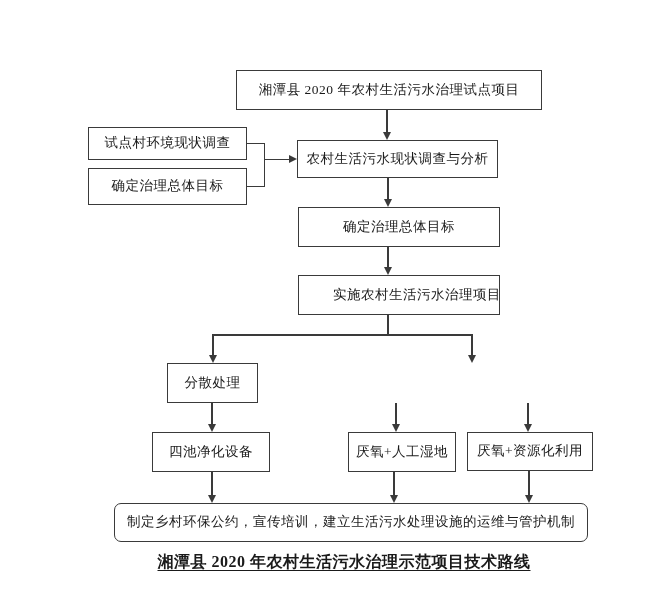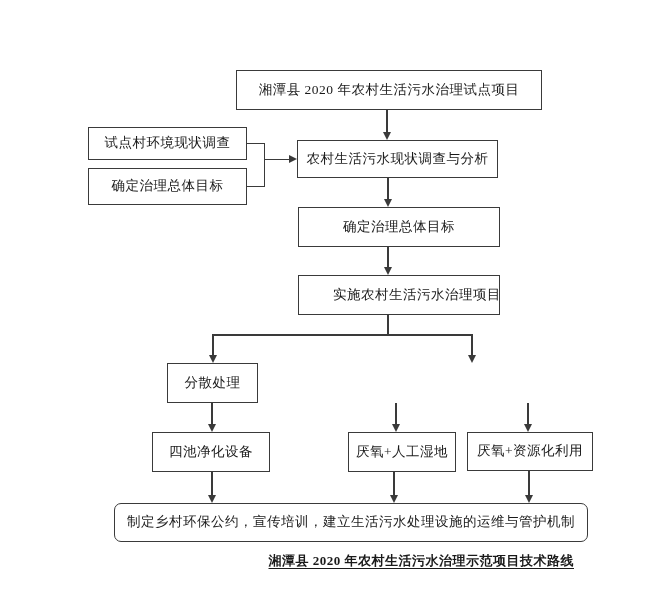--- a/index.html
+++ b/index.html
@@ -41,22 +41,22 @@
   }
   .arr-right {
     position: absolute; width: 0; height: 0;
     border-top: 4.5px solid transparent;
     border-bottom: 4.5px solid transparent;
     border-left: 8px solid var(--line);
   }
   .caption {
     position: absolute;
     left: 114px; top: 552px; width: 460px;
-    text-align: right;
-    font-size: 13px;
+    text-align: center;
+    font-size: 16px;
     font-weight: bold;
     letter-spacing: 0.5px;
     text-decoration: underline;
     text-underline-offset: 3px;
   }
 </style>
 </head>
 <body>
 
 <div class="canvas">

